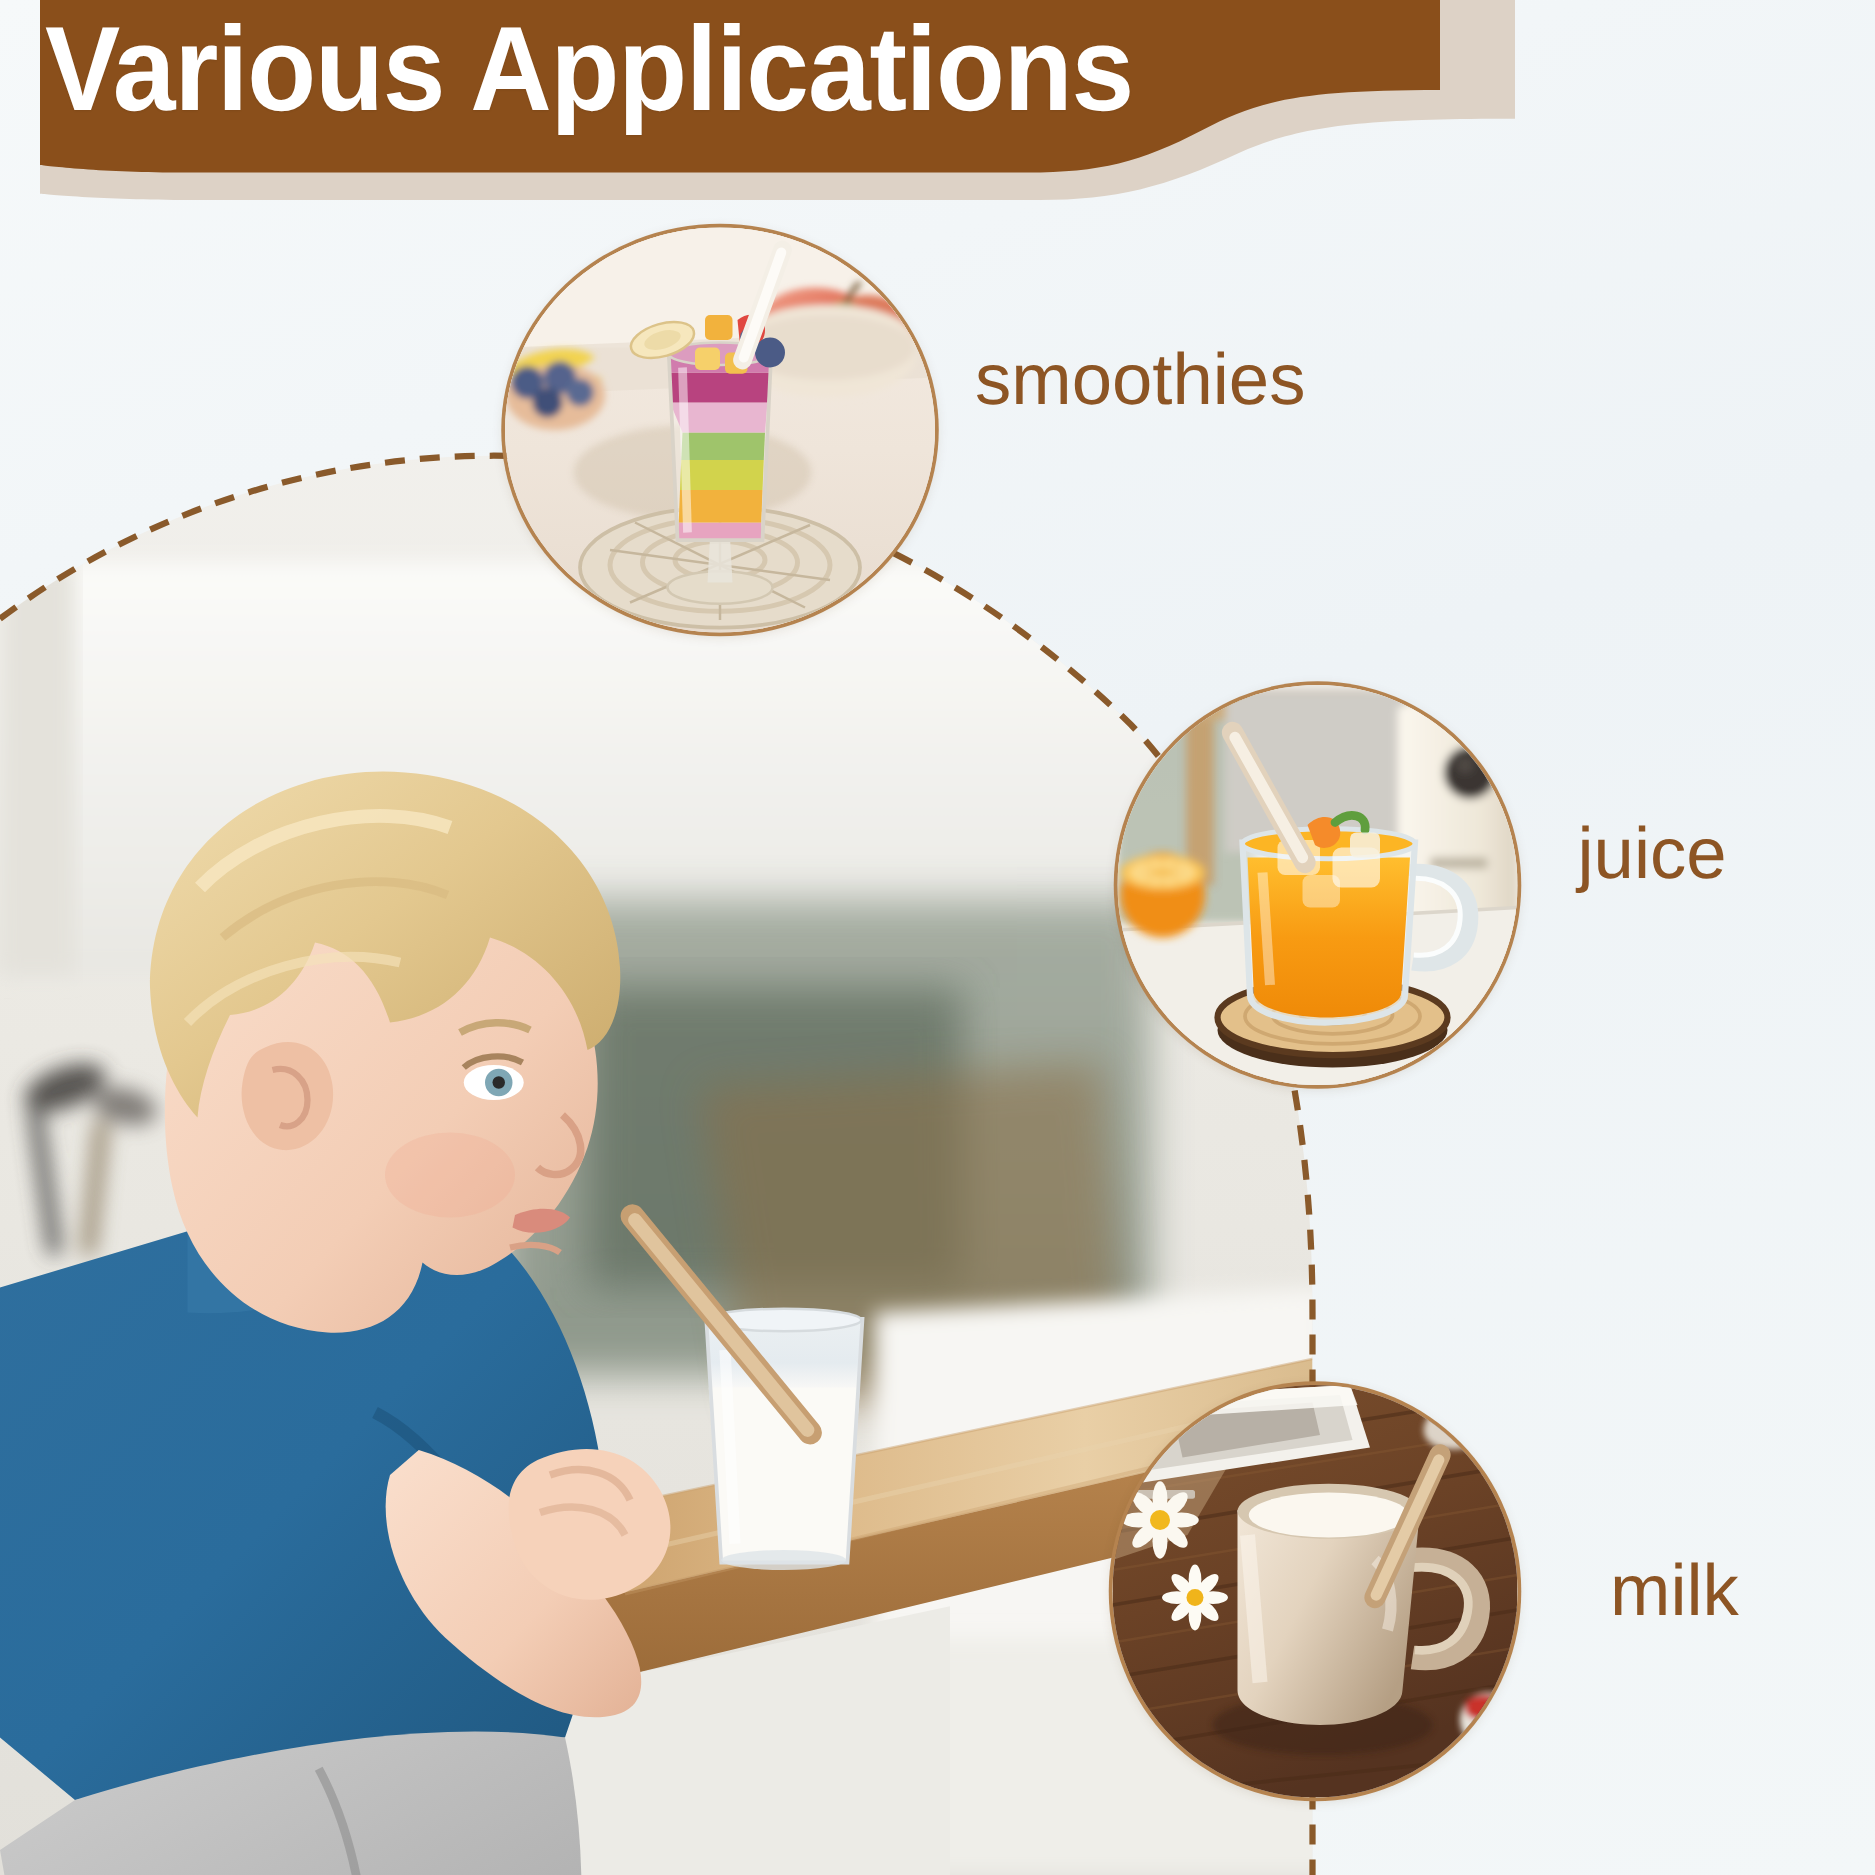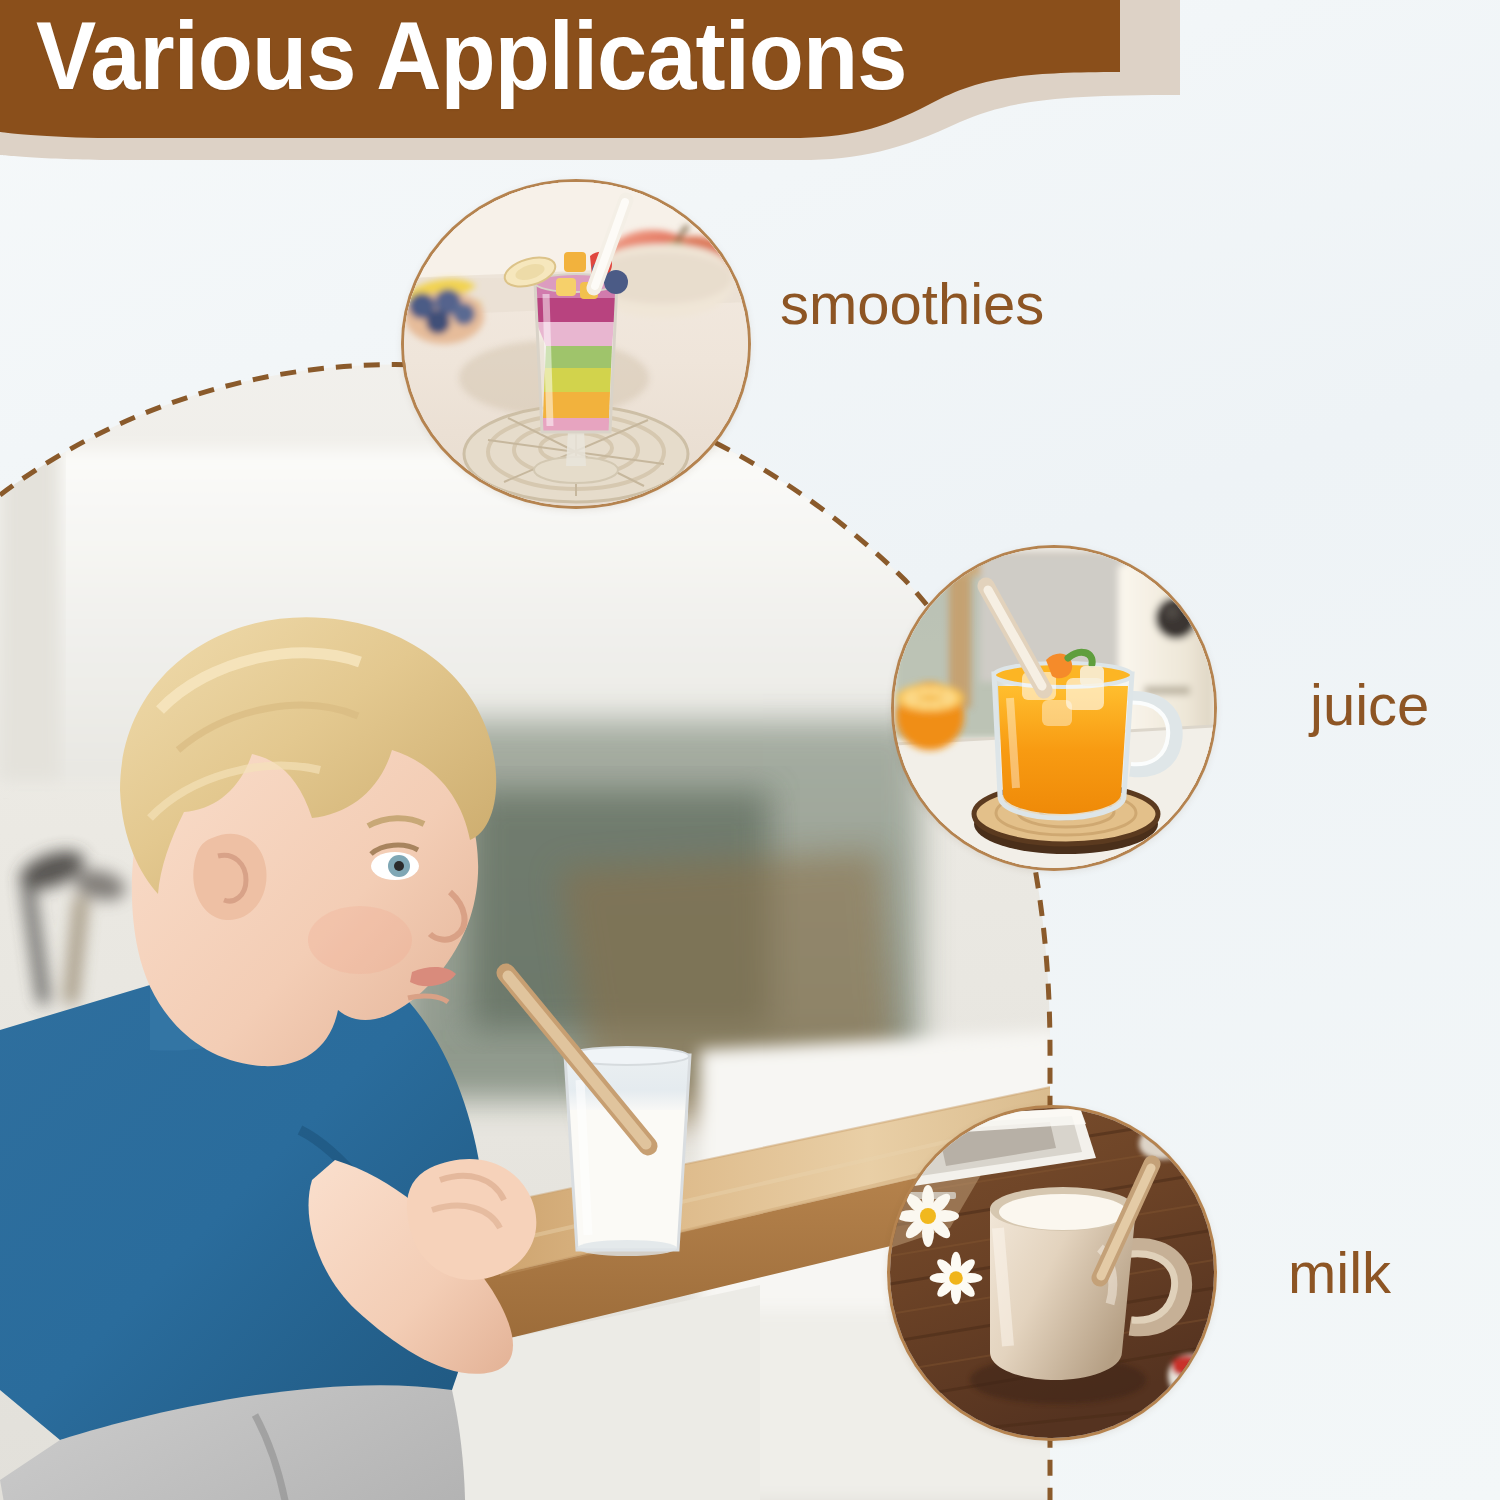--- a/index.html
+++ b/index.html
@@ -6,21 +6,21 @@
   body{
     width:1500px;height:1500px;
     background:#ffffff;
     font-family:"Liberation Sans", sans-serif;
     overflow:hidden;
   }
   .stage{position:relative;width:1500px;height:1500px;overflow:hidden;
     background:linear-gradient(160deg,#f6f9fa 0%,#eef3f6 45%,#f3f7f8 100%);}
 
   
-  .banner{position:absolute;left:0;top:0;width:1120px;height:160px;z-index:40;}
+  .banner{position:absolute;left:0;top:0;width:1120px;height:160px;z-index:40;padding-left:32px;}
   .banner svg{display:block;}
   .banner-title{
     position:absolute;left:36px;top:8px;
     font-family:"Liberation Sans Narrow","Liberation Sans",sans-serif;
     font-weight:bold;font-size:96px;line-height:1;
     letter-spacing:-1px;color:#ffffff;
     transform:scaleX(.94);transform-origin:left top;
     white-space:nowrap;z-index:41;
     text-shadow:0 1px 2px rgba(0,0,0,.08);
   }
@@ -35,21 +35,21 @@
   .circle svg{display:block;}
   #circle-smoothies{left:404px;top:182px;width:344px;height:324px;}
   #circle-juice{left:894px;top:548px;width:320px;height:320px;}
   #circle-milk{left:890px;top:1108px;width:324px;height:330px;}
 
   
   .label{position:absolute;z-index:35;color:#8d5524;
     font-family:"Liberation Sans",sans-serif;font-weight:normal;
     font-size:58px;line-height:1;white-space:nowrap;}
   #label-smoothies{left:780px;top:275px;}
-  #label-juice{left:1262px;top:676px;margin-left:48px;}
+  #label-juice{left:1262px;top:654px;}
   #label-milk{left:1288px;top:1244px;}
 </style>
 </head>
 <body>
 
 <div class="stage">
 
   <div class="hero">
     <svg width="1185" height="1350" viewBox="0 0 1185 1350" xmlns="http://www.w3.org/2000/svg">
       <defs>

